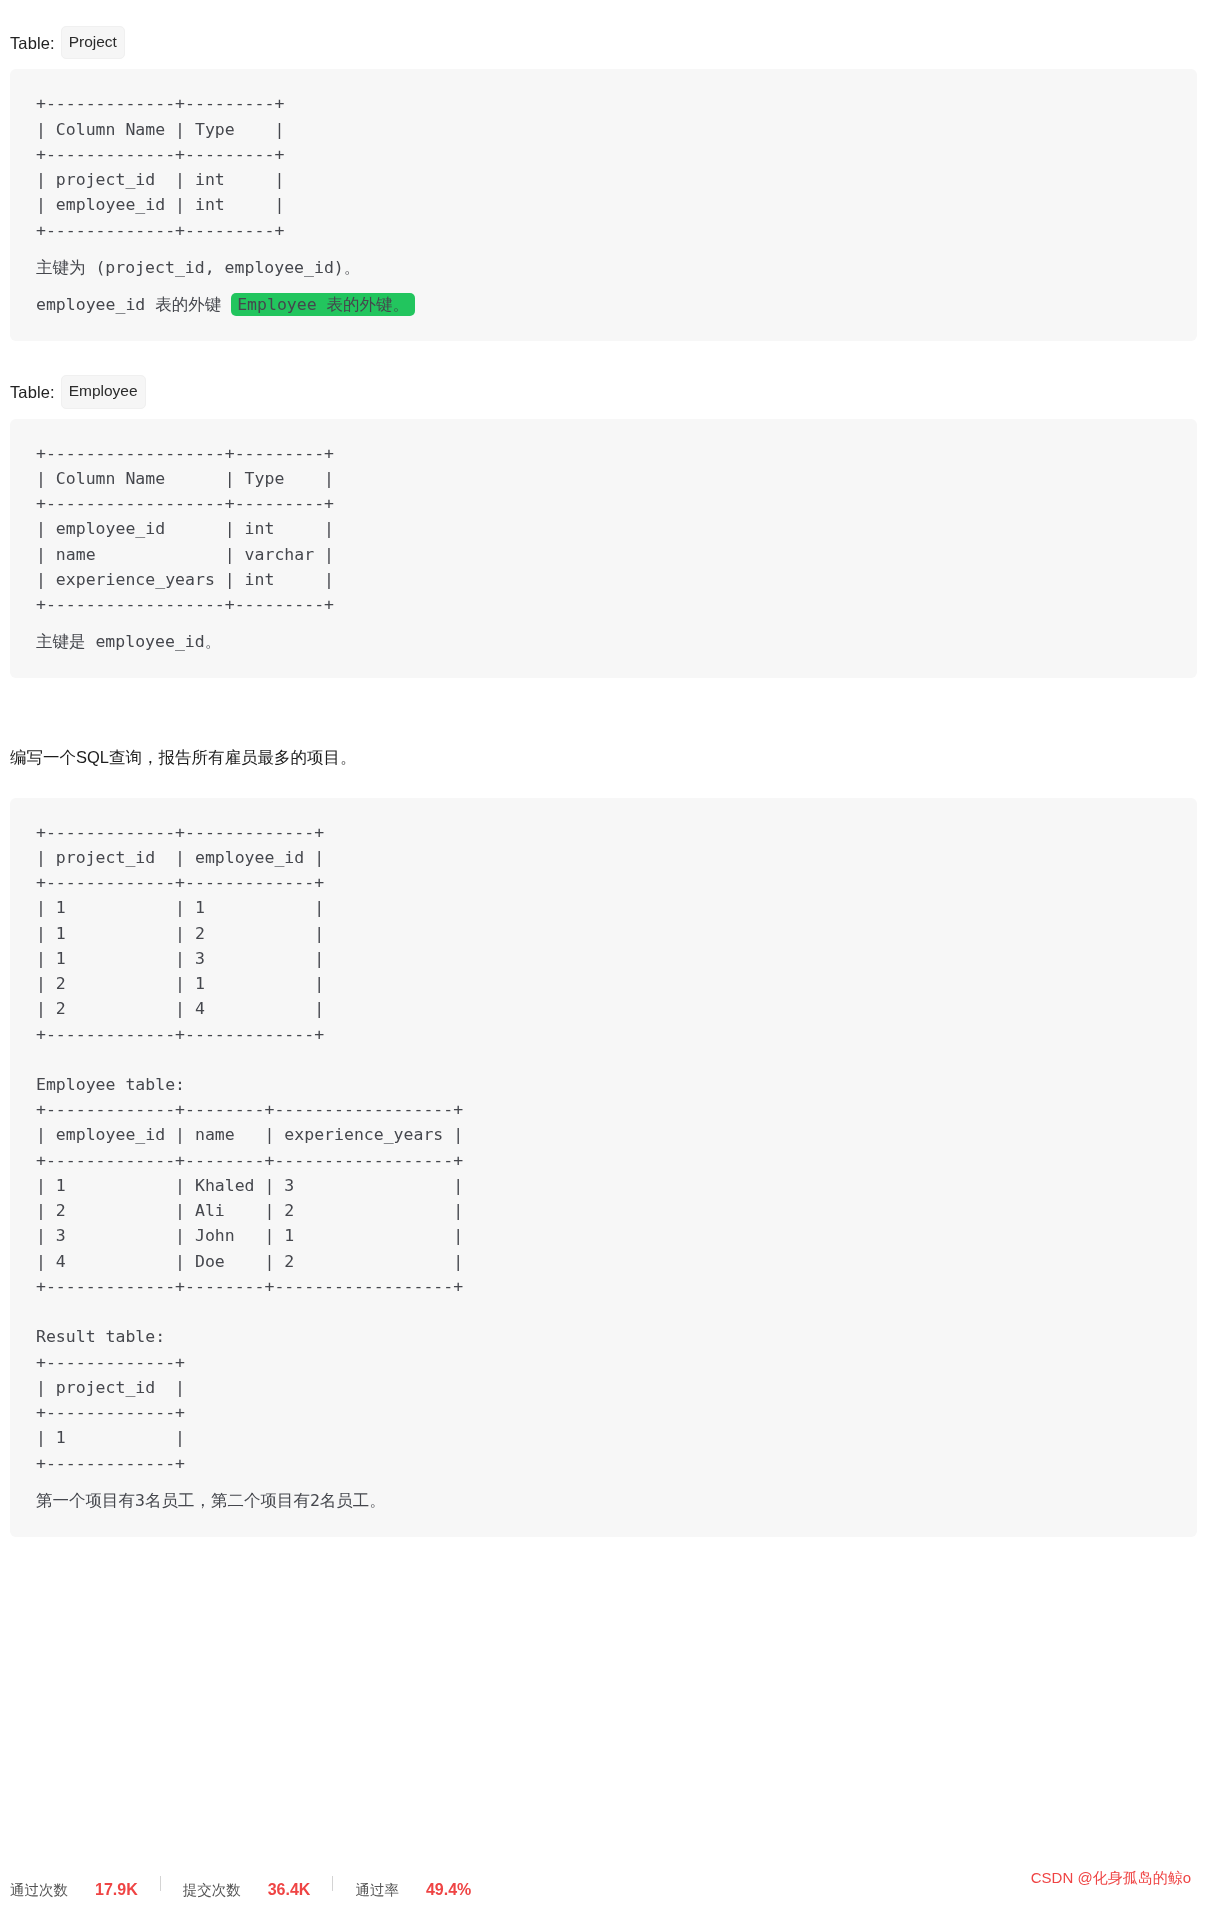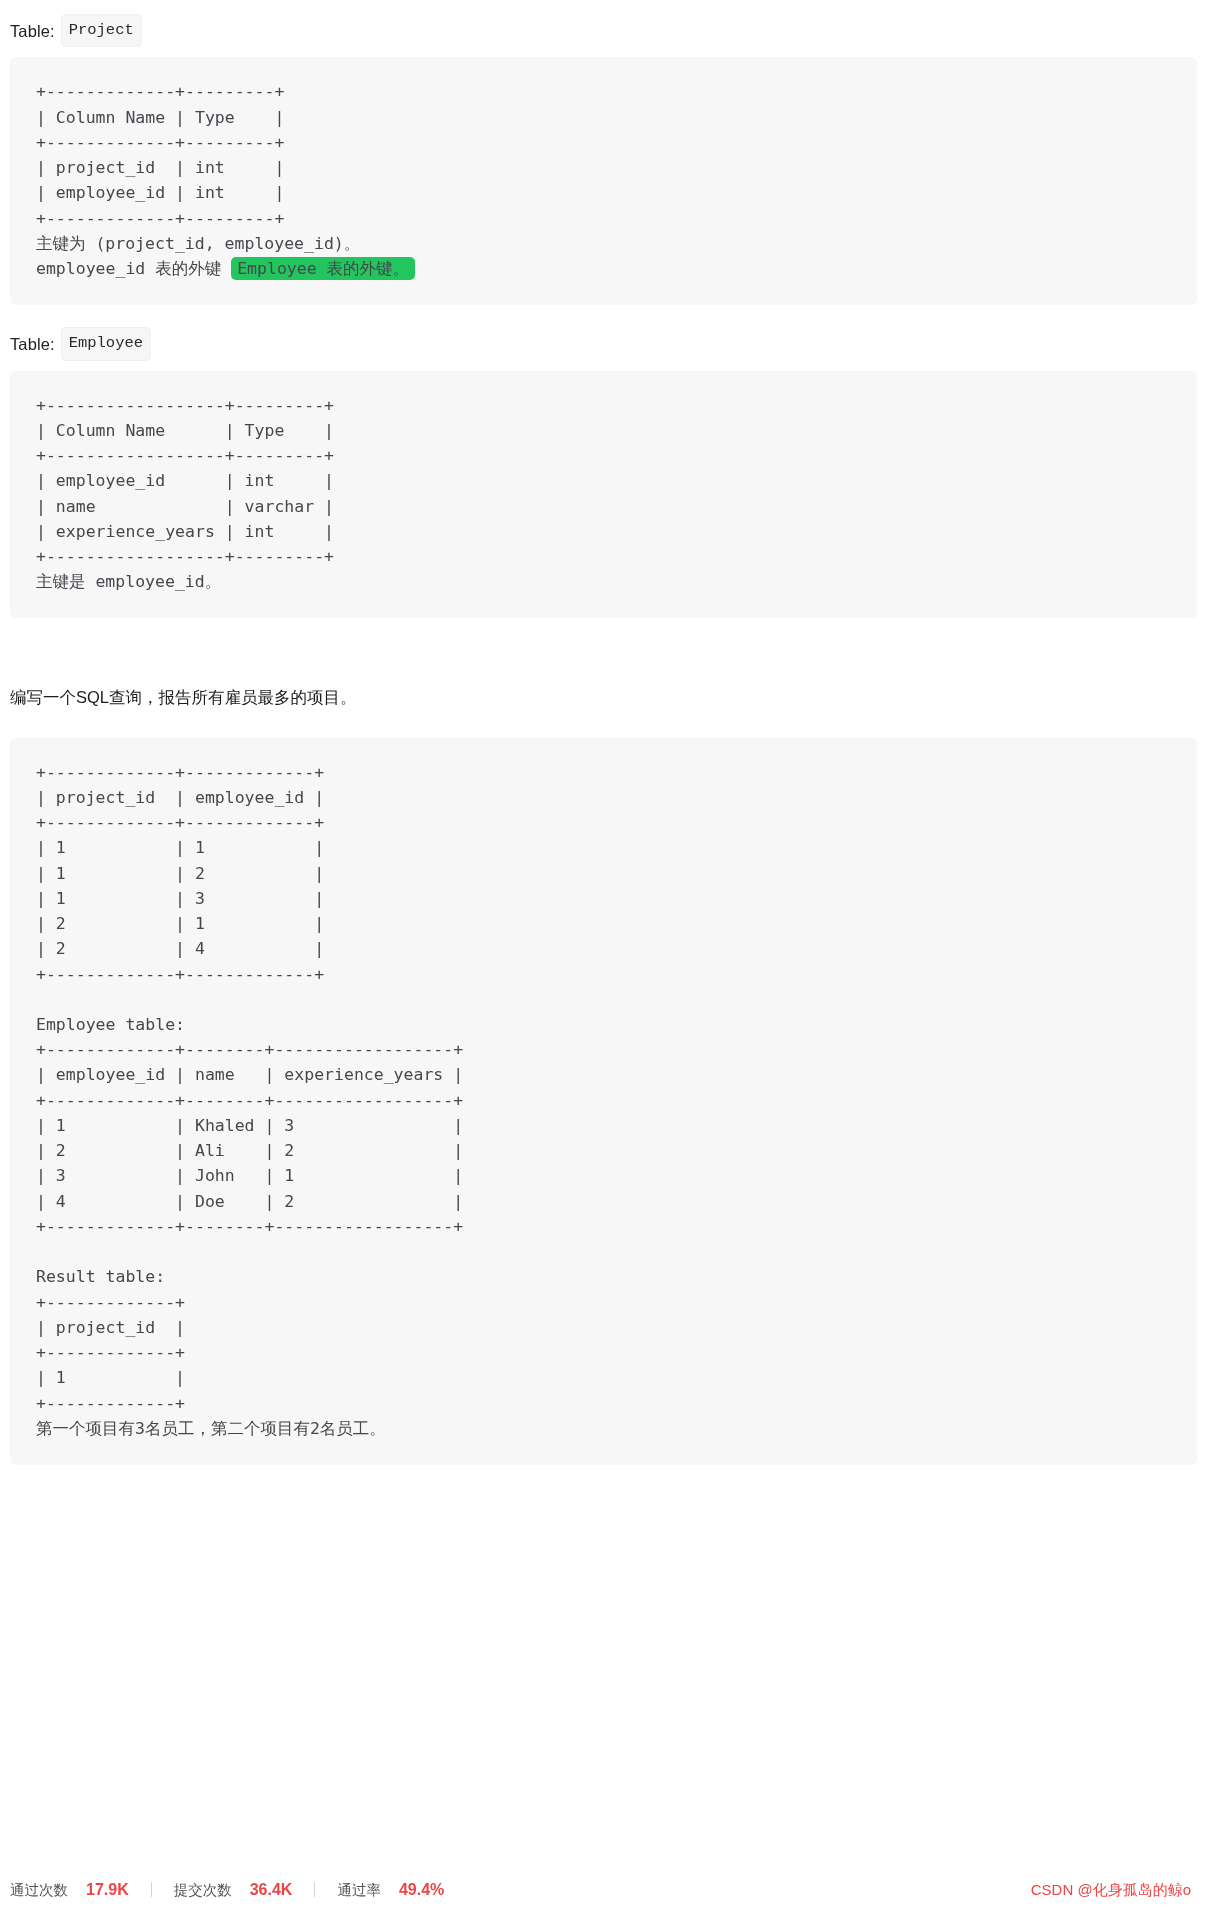--- a/index.html
+++ b/index.html
@@ -1,15 +1,15 @@
 <!DOCTYPE html>
 <html><head>
 <meta charset="utf-8">
 <style>
-  * { box-sizing: border-box; }
+  * { box-sizing: border-box; margin-top: 12px; }
   html, body {
     margin: 0; padding: 0;
     background: #ffffff;
     width: 1207px;
   }
   body {
     font-family: "Liberation Sans", "DejaVu Sans", sans-serif;
     color: #1f1f1f;
     font-size: 16px;
     line-height: 1.7;
@@ -23,21 +23,21 @@
     font-size: 16.5px;
     color: #222;
     margin: 14px 0 10px 0;
     display: flex;
     align-items: center;
     gap: 6px;
   }
   .table-label .lbl { letter-spacing: .1px; }
 
   code.chip {
-    font-family: Liberation Mono, monospace;
+    font-family: Liberation Sans, sans-serif;
     background: #f6f6f6;
     border-radius: 5px;
     padding: 2px 7px 3px 7px;
     font-size: 15.5px;
     color: #2b2b2b;
     white-space: pre;
     border: 1px solid #f0f0f0;
   }
 
   
@@ -92,21 +92,21 @@
   .stats {
     display: flex;
     align-items: baseline;
     gap: 0px;
     font-size: 15px;
     color: #3c3c3c;
   }
   .stat {
     display: flex;
     align-items: baseline;
-    gap: 18px;
+    gap: 27px;
     padding: 0 22px 0 0;
   }
   .stat:not(:first-child) { padding-left: 22px; text-align: center; }
   .stat .k { color: #555; font-size: 14.5px; }
   .stat .v { color: #ef4444; font-weight: bold; font-size: 16px; }
   .divider {
     width: 1px;
     height: 15px;
     background: #d4d4d4;
     align-self: center;

